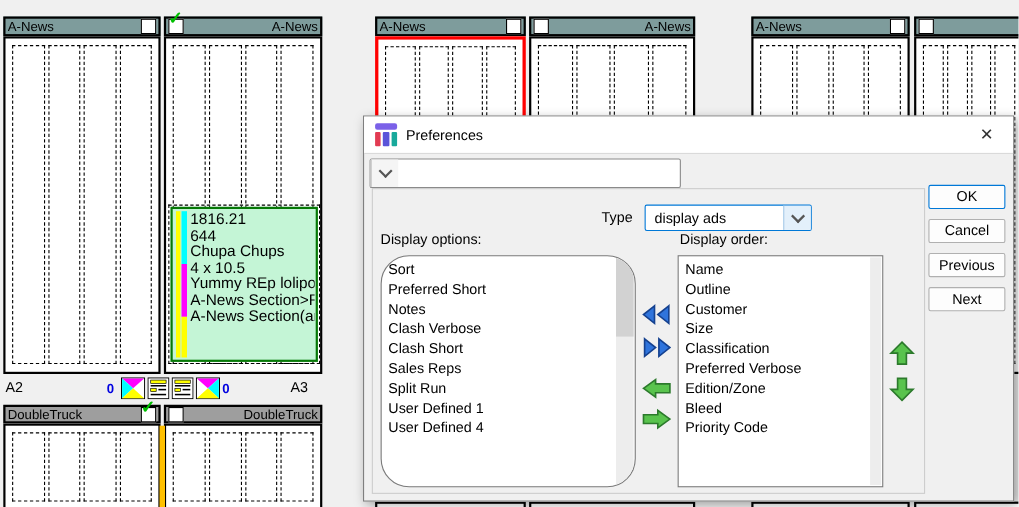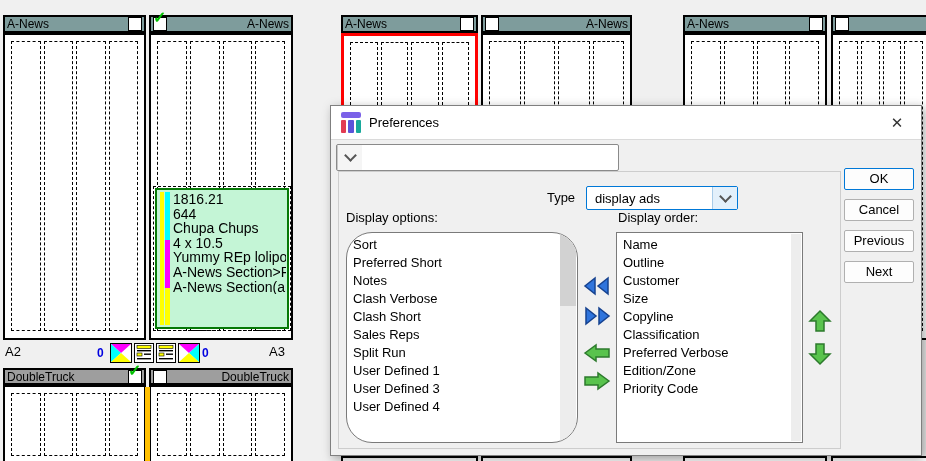--- a/index.html
+++ b/index.html
@@ -199,21 +199,21 @@
   <div class="page-body" style="left:831px;top:33px;width:100px;height:307px">
     <div class="cols">
         <i></i>
         <i></i>
         <i></i>
         <i></i>
       </div>
   </div>
 
   <div class="lbl" style="left:5px;top:344px">A2</div>
-  <div class="lbl" style="left:249px;top:344px;width:36px;text-align:right">A3</div>
+  <div class="lbl" style="left:264px;top:344px;width:36px;">A3</div>
   <div class="count" style="left:97px;top:346px">0</div>
   <div class="count" style="left:202px;top:346px">0</div>
 
   <div class="sicon" style="left:110px;top:343px">
     <svg width="22" height="20" viewBox="0 0 22 20">
       <rect x="0.5" y="0.5" width="21" height="19" fill="#fff" stroke="#000"></rect>
       <polygon points="1,1 21,1 11,10" fill="#FF00FF"></polygon>
       <polygon points="1,1 1,19 11,10" fill="#00FFFF"></polygon>
       <polygon points="1,19 21,19 11,10" fill="#FFFF00"></polygon>
     </svg>
@@ -323,34 +323,33 @@
           <div class="thumb"></div>
         </div>
     <div class="li">Sort</div>
         <div class="li">Preferred Short</div>
         <div class="li">Notes</div>
         <div class="li">Clash Verbose</div>
         <div class="li">Clash Short</div>
         <div class="li">Sales Reps</div>
         <div class="li">Split Run</div>
         <div class="li">User Defined 1</div>
-        <div class="li">User Defined 3</div>
         <div class="li">User Defined 4</div>
       </div>
 
     <div class="listbox" id="list-order">
       <div class="vscroll thin"></div>
     <div class="li">Name</div>
         <div class="li">Outline</div>
         <div class="li">Customer</div>
         <div class="li">Size</div>
-        <div class="li">Copyline</div>
         <div class="li">Classification</div>
         <div class="li">Preferred Verbose</div>
         <div class="li">Edition/Zone</div>
+        <div class="li">Bleed</div>
         <div class="li">Priority Code</div>
       </div>
 
     <div class="arrow-btn" style="left:252px;top:170px">
       <svg width="28" height="20" viewBox="0 0 28 20">
         <polygon points="12,2 2,10 12,18" fill="#2F74DC" stroke="#15418F" stroke-width="1.5"></polygon>
         <polygon points="25,2 15,10 25,18" fill="#2F74DC" stroke="#15418F" stroke-width="1.5"></polygon>
       </svg>
     </div>
     <div class="arrow-btn" style="left:252px;top:200px">

